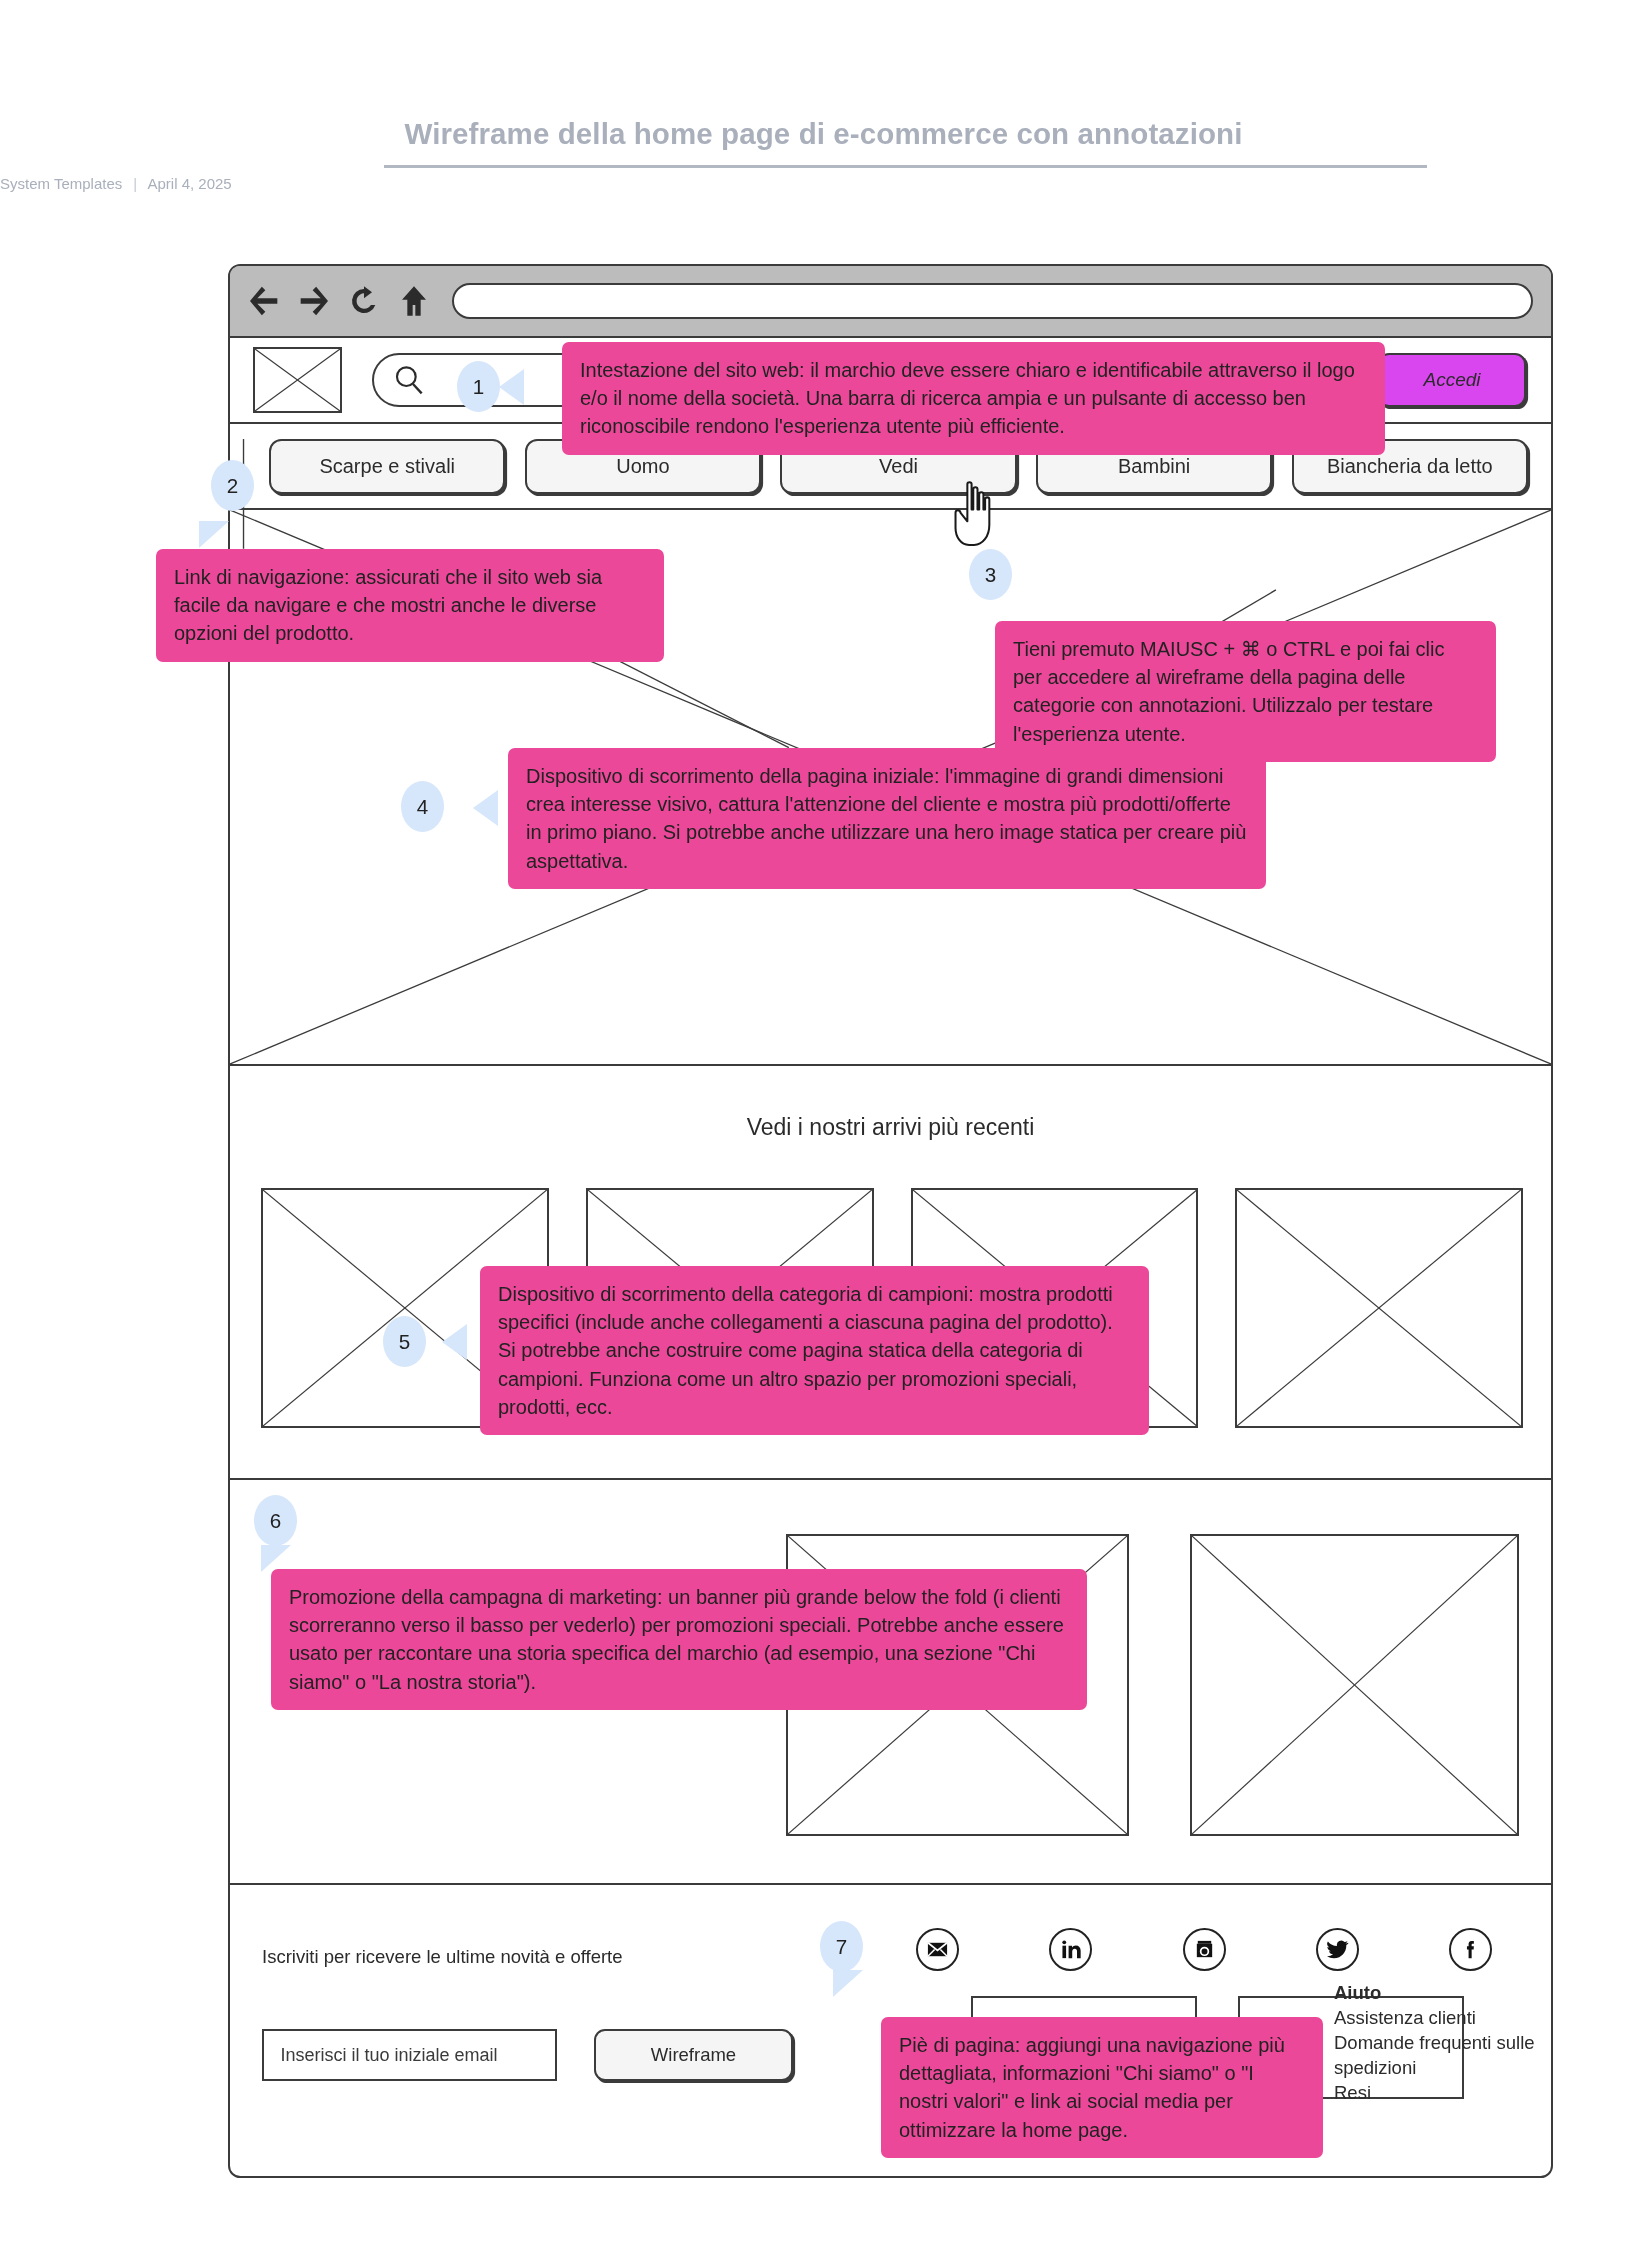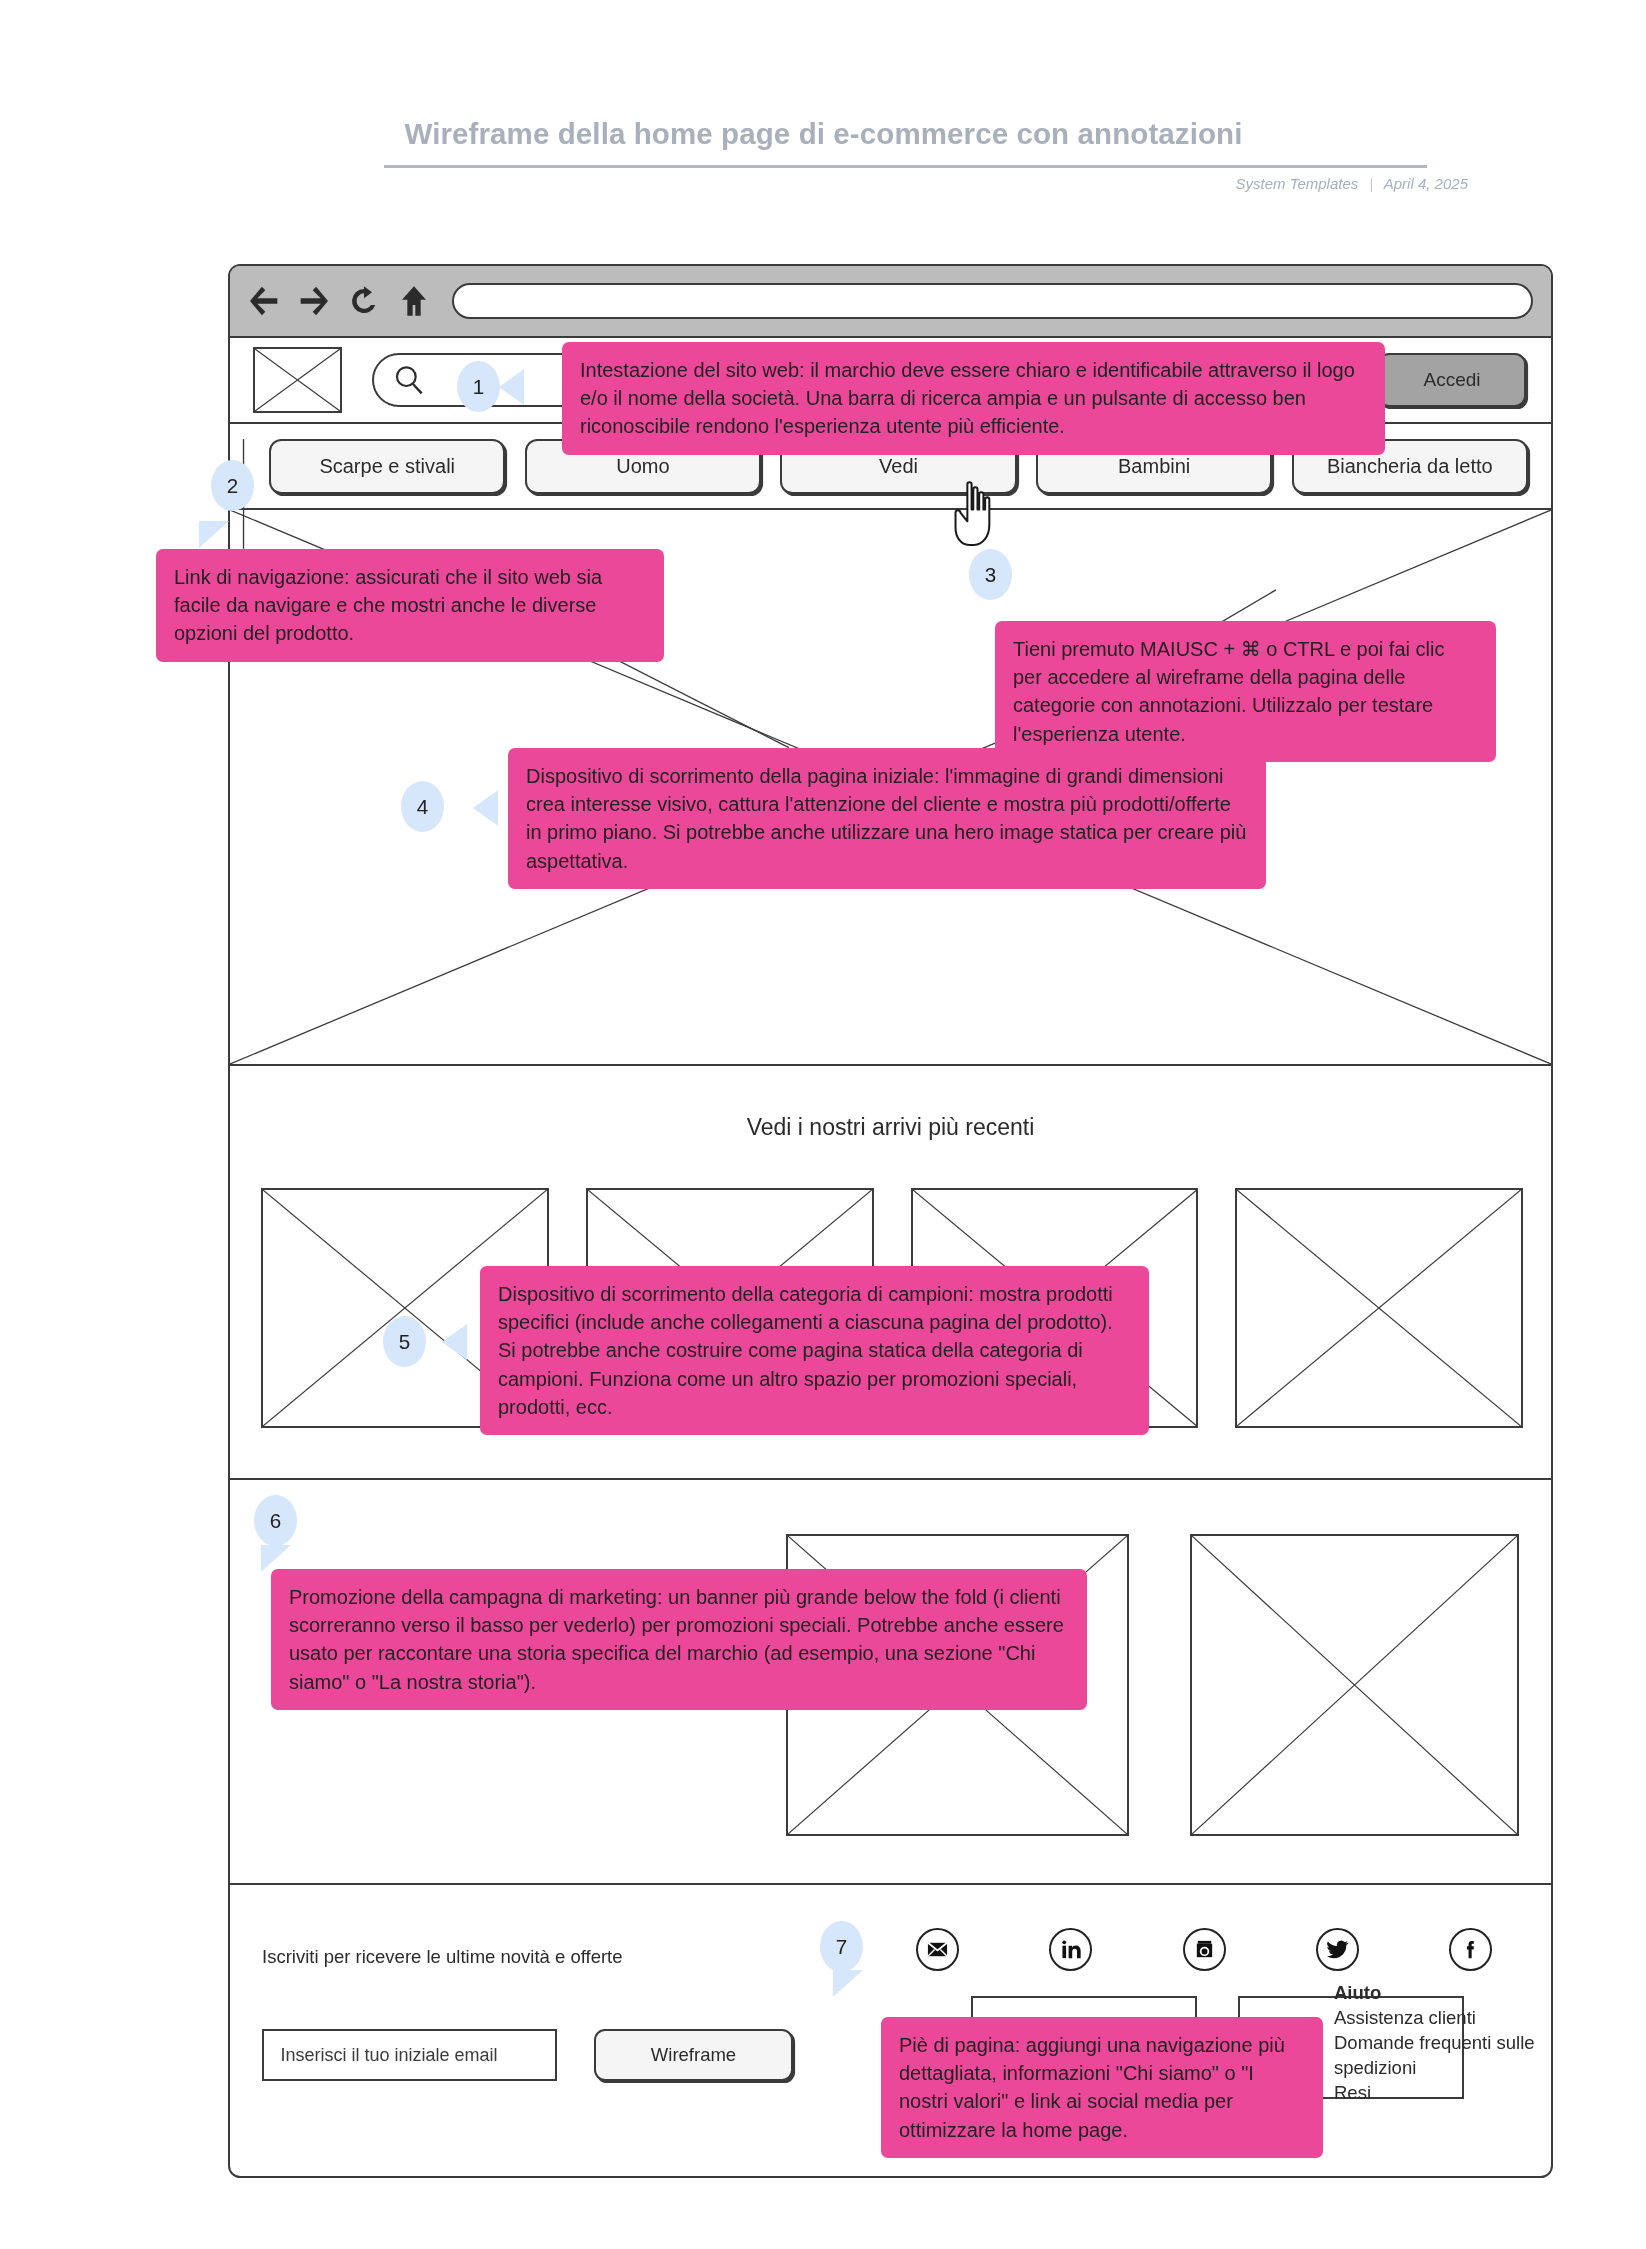--- a/index.html
+++ b/index.html
@@ -31,24 +31,23 @@
     position: absolute;
     left: 384px; top: 165px;
     width: 1043px;
     height: 2.7px;
     background: #b2b8c2;
   }
   .doc-sub {
     position: absolute;
     left: 0; top: 175px;
     width: 1468px;
-    text-align: right;
+    text-align: left;
     font-size: 15px;
     color: #a9afbb;
-    font-style: italic;
   }
   .doc-sub .sep { color: #c6cbd4; padding: 0 6.9px; }
 
   
   .browser {
     position: absolute;
     left: 228px; top: 264px;
     width: 1325px;
     height: 1914px;
     background: #ffffff;
@@ -105,24 +104,24 @@
     align-items: center;
     padding-left: 19px;
     max-width: 981px;
   }
   .search-icon { width: 32px; height: 32px; flex: none; }
   .signin-btn {
     margin-left: 25px;
     width: 148px; height: 54px;
     border: 2.1px solid #3b3b3b;
     border-radius: 11px;
-    background: #a3a3a3;
+    background: #d946ef;
     box-shadow: 2.1px 2.1px 0 #3b3b3b;
     display: flex; align-items: center; justify-content: center;
-    font-size: 19px; color: #2b2b2b; flex: none;
+    font-size: 19px; color: #2b2b2b; flex: none; font-style: italic;
   }
 
   
   .nav-row {
     position: absolute;
     left: 0; top: 158px;
     width: 100%;
     height: 86px;
     border-bottom: 2.1px solid #3b3b3b;
     display: flex;

